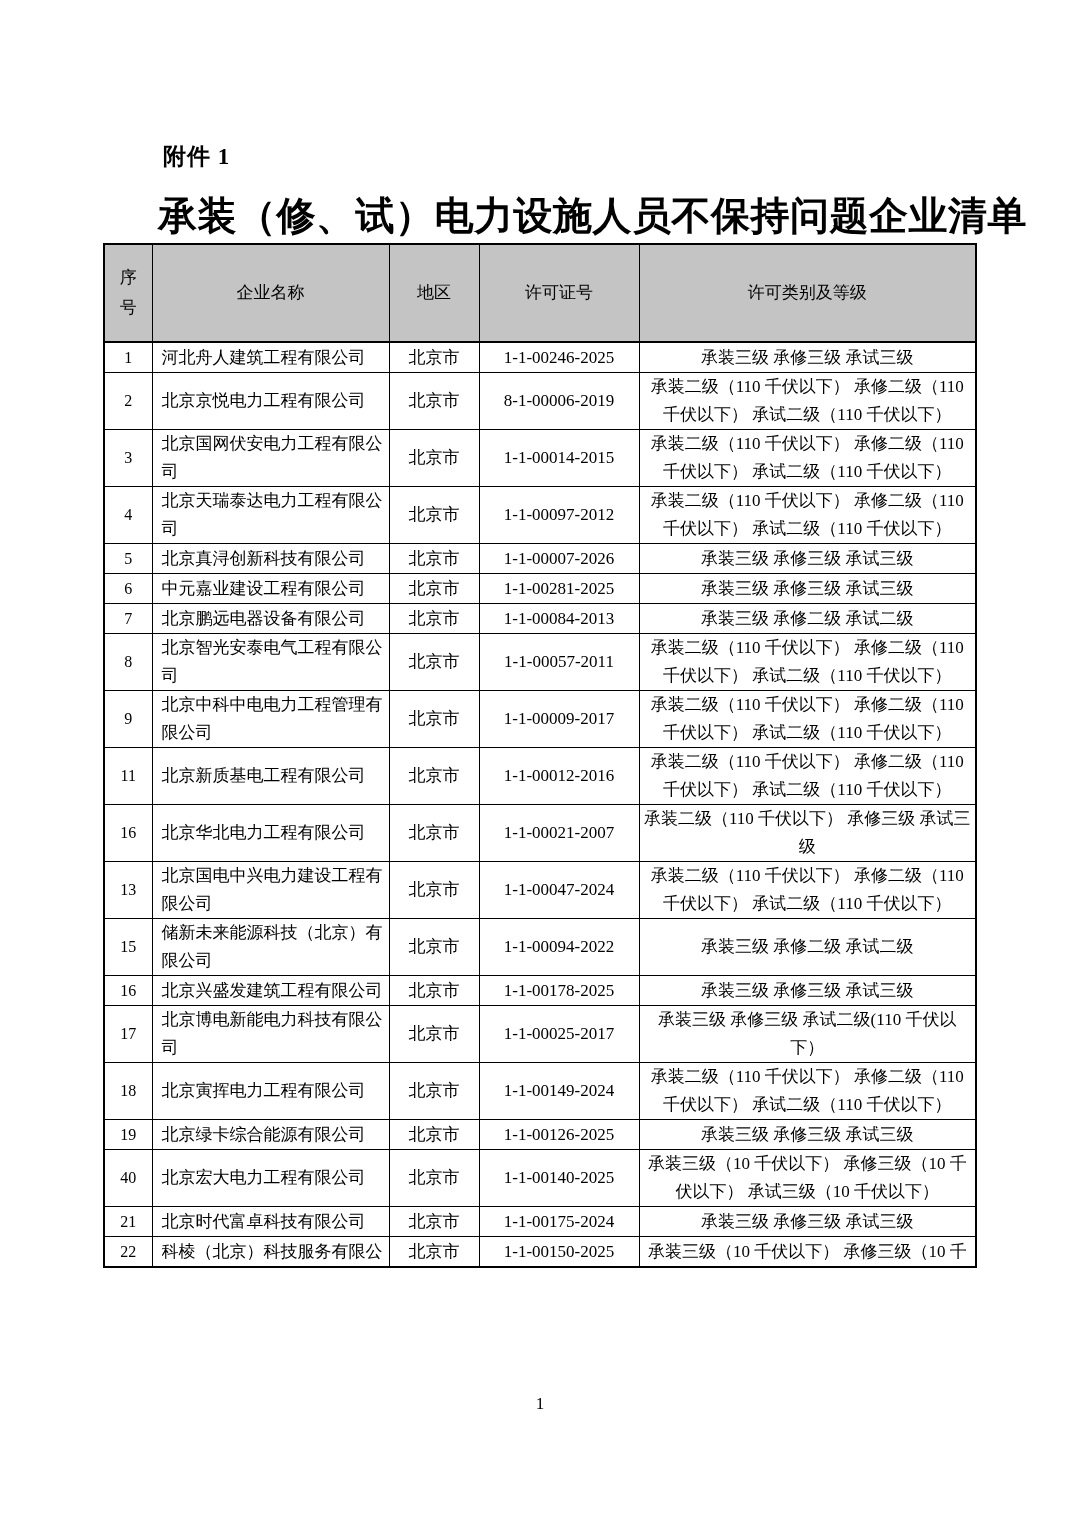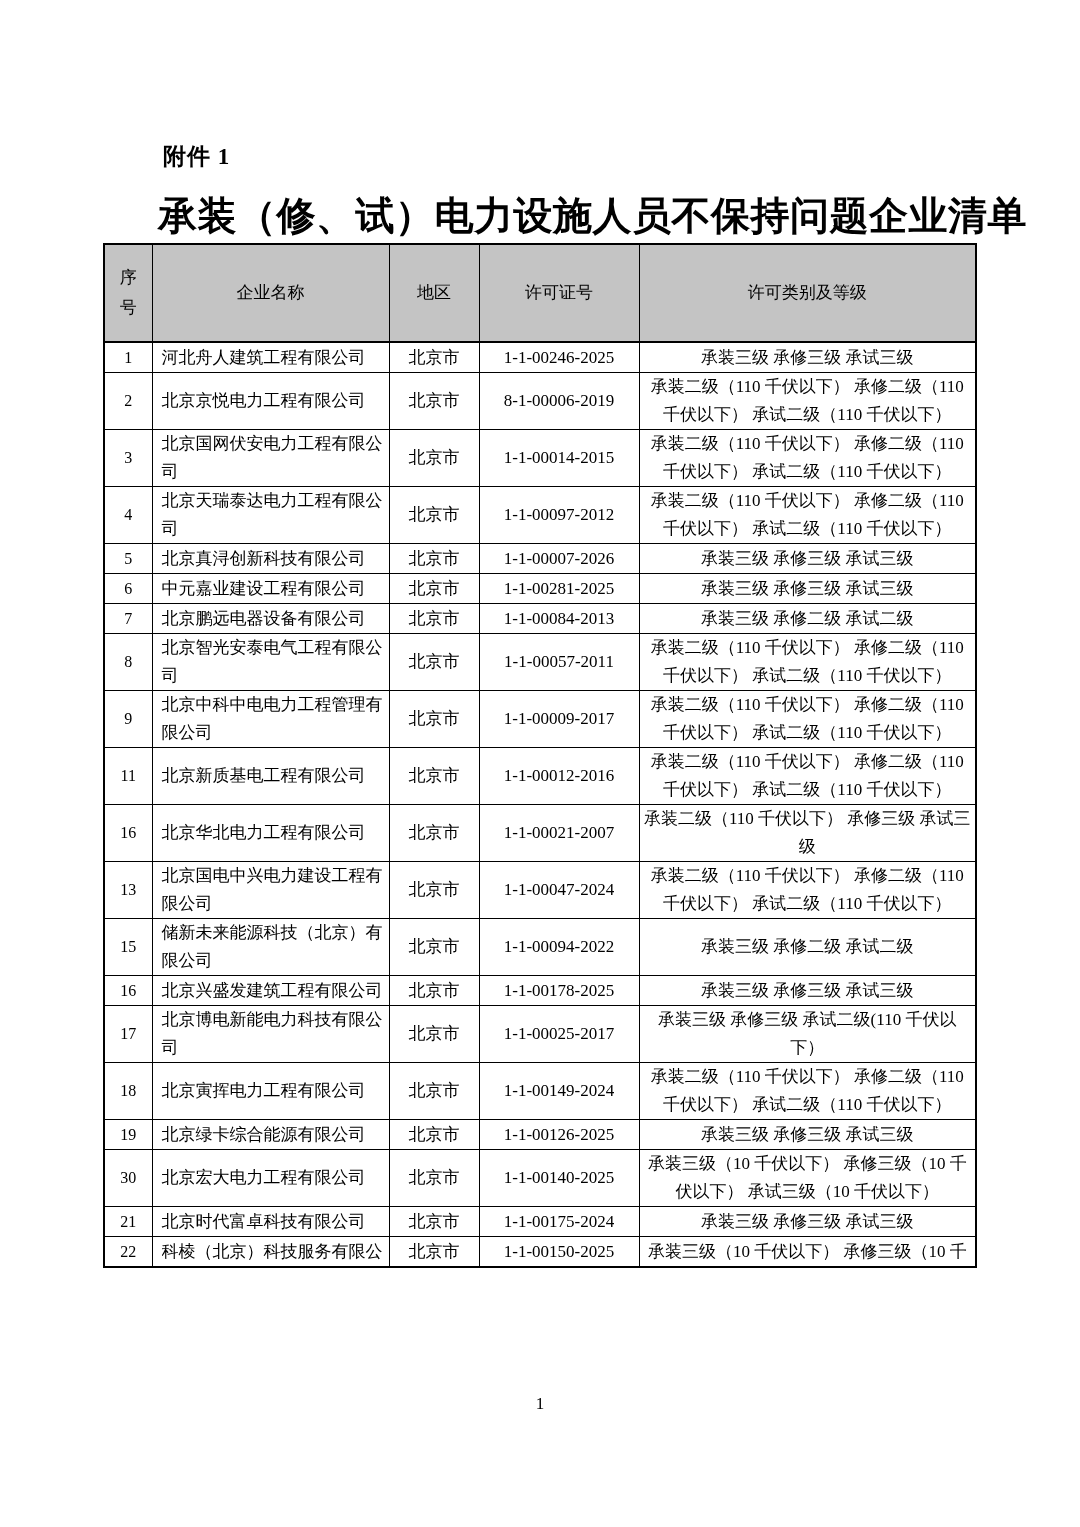--- a/index.html
+++ b/index.html
@@ -407,21 +407,21 @@
           </td>
           <td class="cell-license">
             <div class="cellwrap">1-1-00126-2025</div>
           </td>
           <td class="cell-category">
             <div class="cellwrap">承装三级 承修三级 承试三级</div>
           </td>
         </tr>
         <tr>
           <td class="cell-no">
-            <div class="cellwrap">30</div>
+            <div class="cellwrap">40</div>
           </td>
           <td class="cell-company">
             <div class="cellwrap">北京宏大电力工程有限公司</div>
           </td>
           <td class="cell-region">
             <div class="cellwrap">北京市</div>
           </td>
           <td class="cell-license">
             <div class="cellwrap">1-1-00140-2025</div>
           </td>

